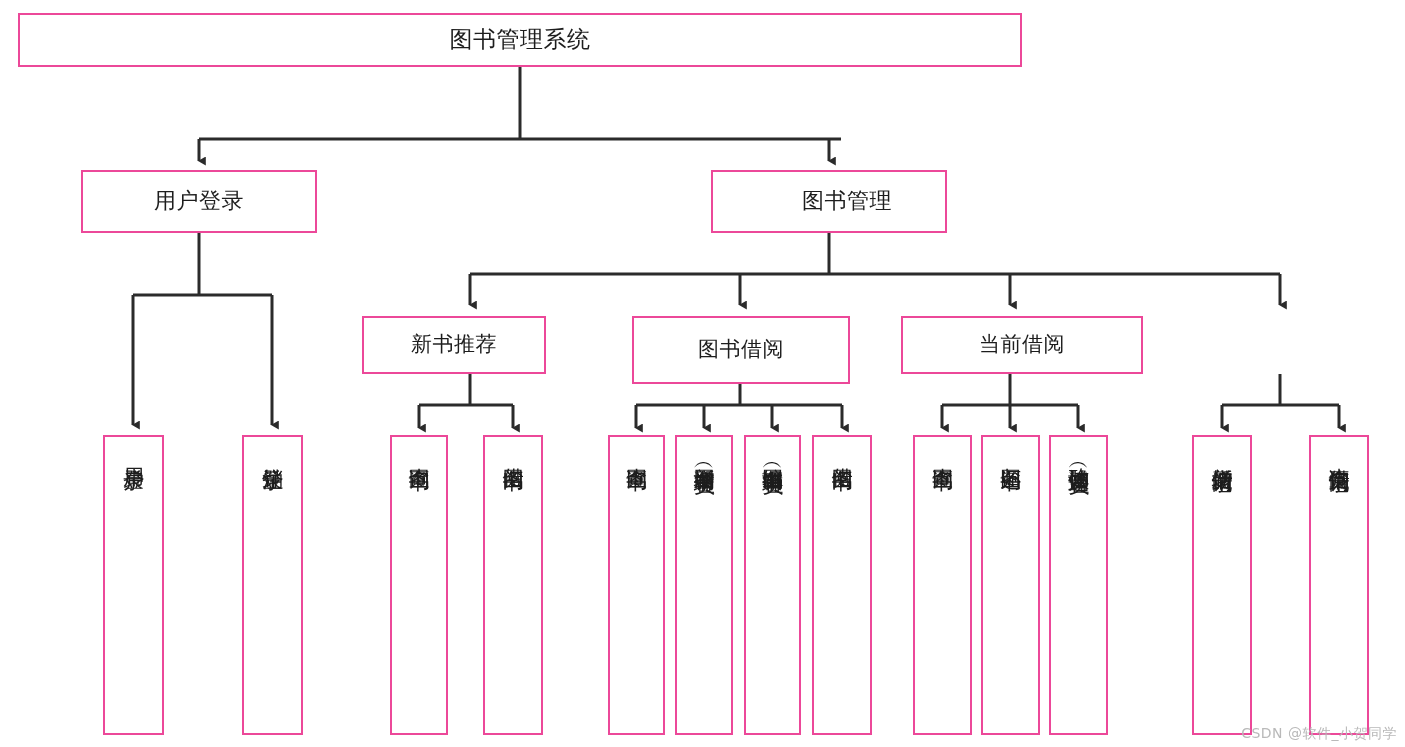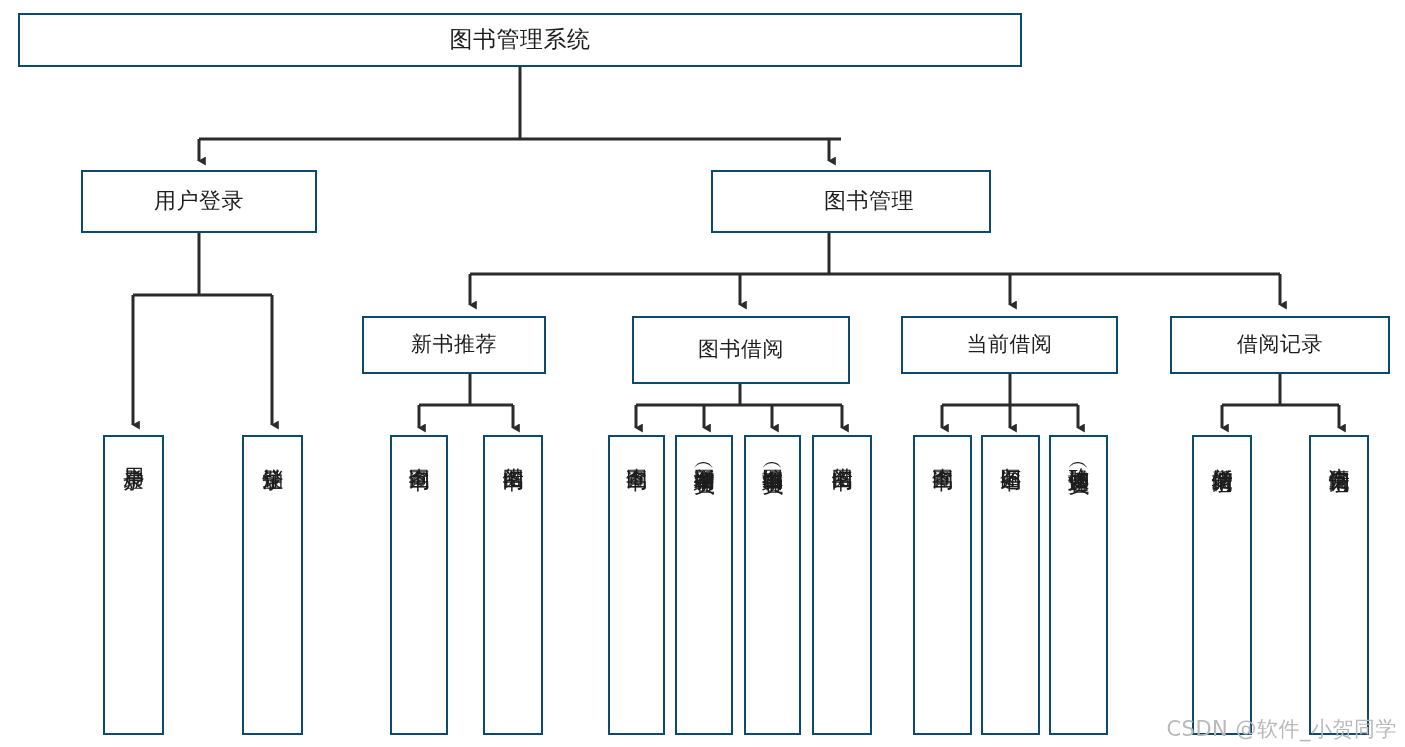--- a/index.html
+++ b/index.html
@@ -23,21 +23,21 @@
     left: 0;
     top: 0;
     width: 1405px;
     height: 747px;
     pointer-events: none;
   }
   .node {
     position: absolute;
     box-sizing: border-box;
     background: #ffffff;
-    border: 2px solid #0c4a6e;
+    border: 2px solid #ec4899;
     display: flex;
     align-items: center;
     justify-content: center;
     color: #1d1d1d;
     z-index: 2;
   }
   .node.root {
     font-size: 23px;
   }
   .node.level2 {
@@ -59,21 +59,21 @@
     writing-mode: vertical-rl;
     text-orientation: upright;
     line-height: 1.06;
     letter-spacing: 1px;
     white-space: nowrap;
   }
   #watermark {
     position: absolute;
     right: 8px;
     bottom: 4px;
-    font-size: 21px;
+    font-size: 14px;
     color: #b9b9b9;
     letter-spacing: 0.5px;
     z-index: 5;
     white-space: nowrap;
   }
 </style>
 </head>
 <body>
 
 <div id="diagram-root">
@@ -141,39 +141,36 @@
   </svg>
 
   <div class="node root" style="left:18px; top:13px; width:1004px; height:54px;">
     <span class="label">图书管理系统</span>
   </div>
 
   <div class="node level2" style="left:81px; top:170px; width:236px; height:63px;">
     <span class="label">用户登录</span>
   </div>
 
-  <div class="node level2" style="left:711px; top:170px; width:280px; height:63px;padding-left:36px;">
+  <div class="node level2" style="left:711px; top:170px; width:236px; height:63px;padding-left:36px;">
     <span class="label">图书管理</span>
   </div>
 
   <div class="node level3" style="left:362px; top:316px; width:184px; height:58px;">
     <span class="label">新书推荐</span>
   </div>
 
   <div class="node level3" style="left:632px; top:316px; width:218px; height:68px;">
     <span class="label">图书借阅</span>
   </div>
 
-  <div class="node level3" style="left:901px; top:316px; width:217px; height:58px;">
+  <div class="node level3" style="left:901px; top:316px; width:242px; height:58px;">
     <span class="label">当前借阅</span>
   </div>
 
-  <div class="node level3" style="left:1170px; top:316px; width:220px; height:58px;">
-    <span class="label">借阅记录</span>
-  </div>
 
   <div class="node leaf" style="left:103px; top:435px; width:61px; height:300px;">
     <span class="label">用户登录</span>
   </div>
 
   <div class="node leaf" style="left:242px; top:435px; width:61px; height:300px;">
     <span class="label">注销登录</span>
   </div>
 
   <div class="node leaf" style="left:390px; top:435px; width:58px; height:300px;">

